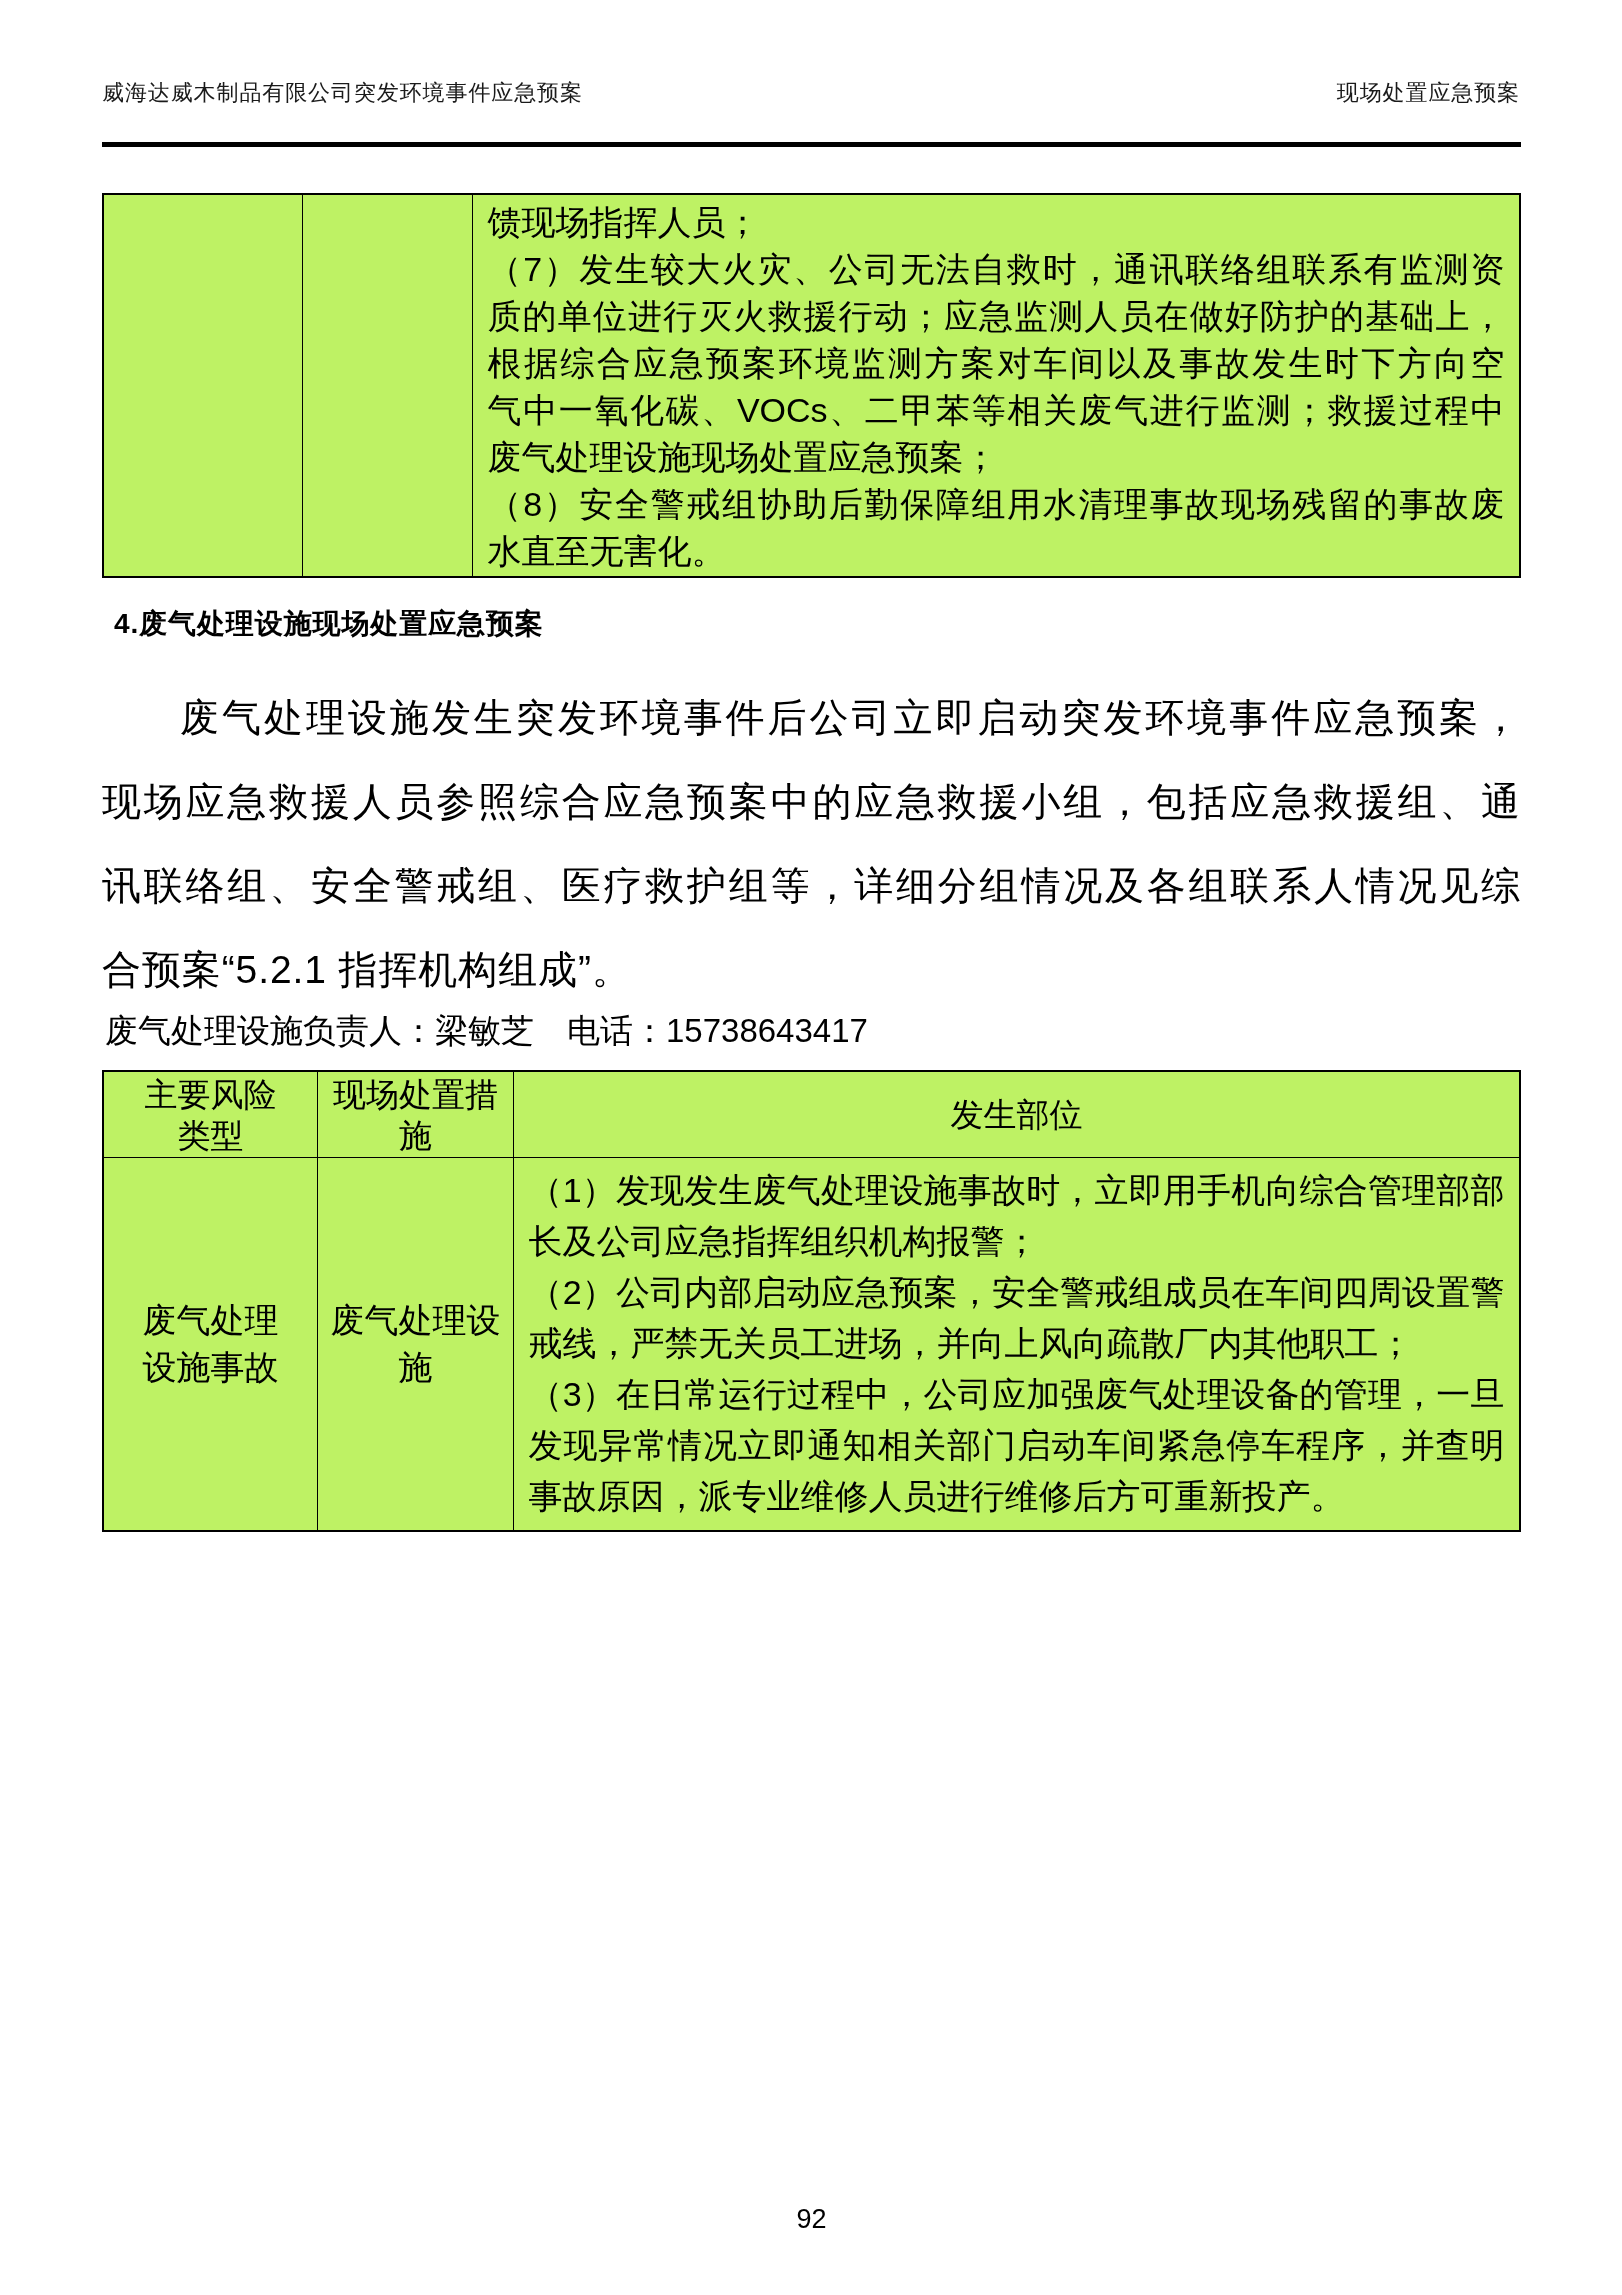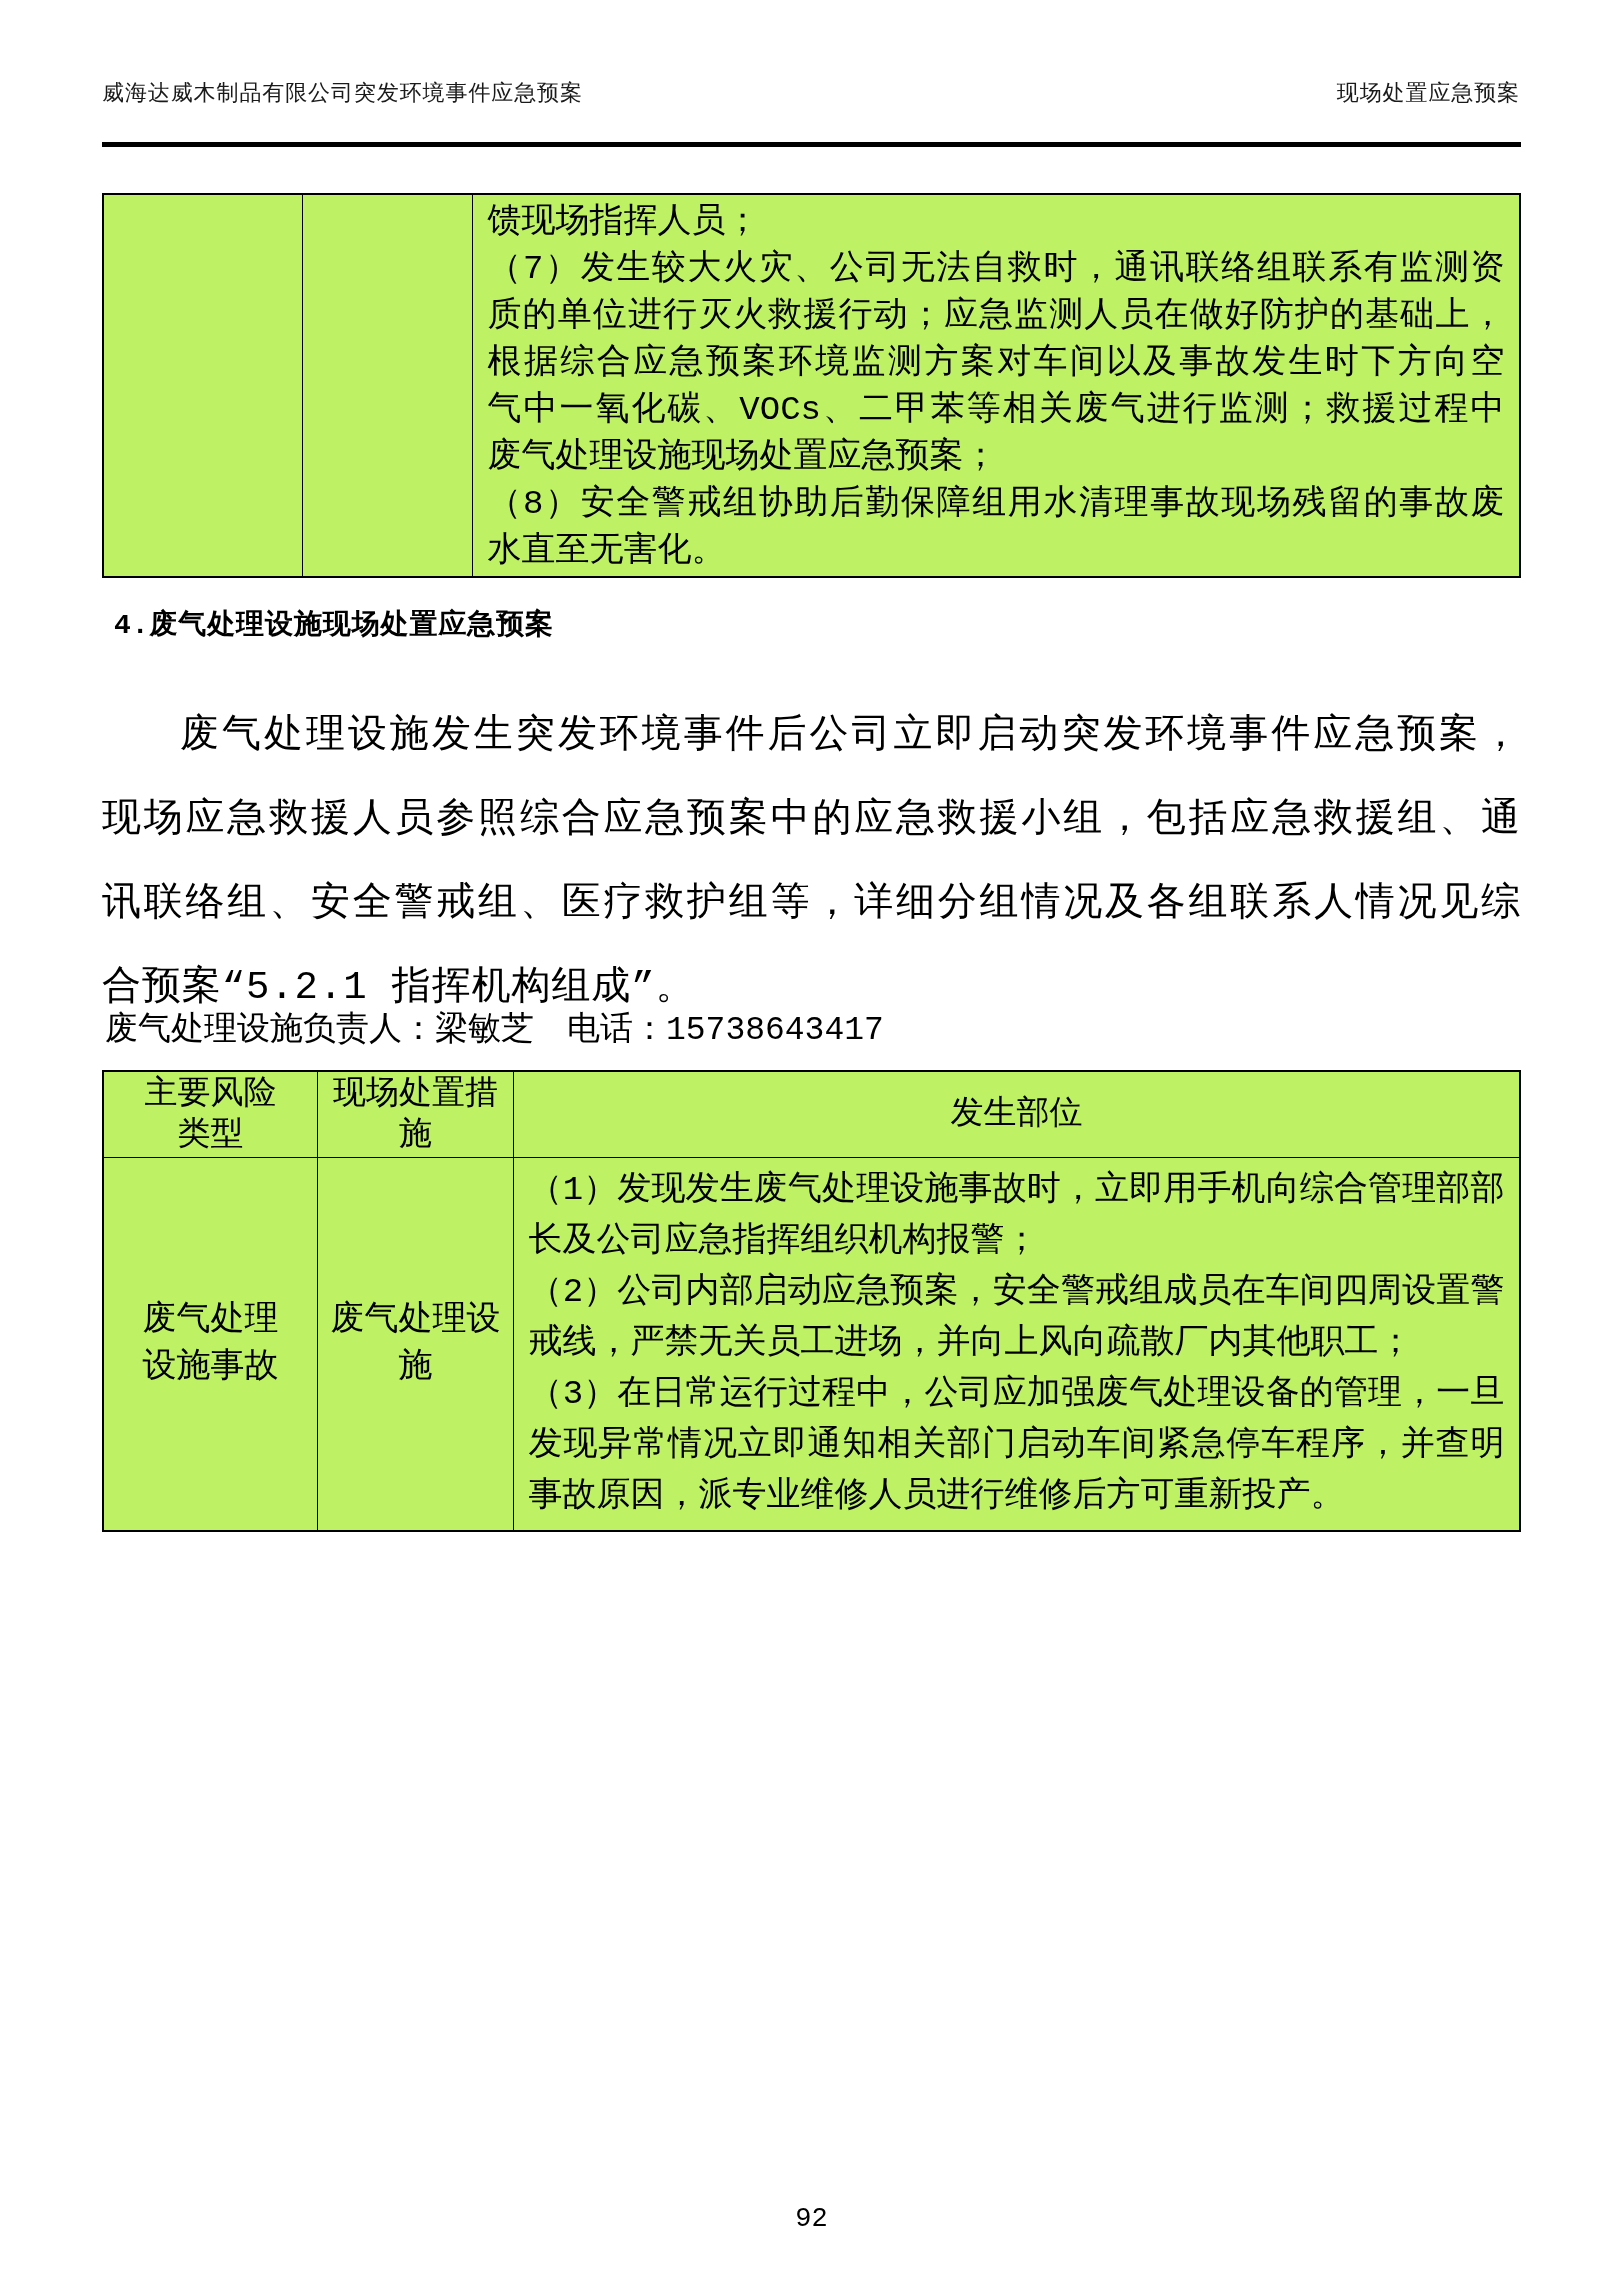--- a/index.html
+++ b/index.html
@@ -1,21 +1,21 @@
 <!DOCTYPE html>
 <html style="font-size:14.5px"><head>
 <meta charset="utf-8">
 <style>
   * { margin:0; padding:0; box-sizing:border-box; }
   html,body { background:#ffffff; }
   #page {
     position:relative;
     width:1623px; height:2296px;
     background:#ffffff;
-    font-family:Liberation Mono, monospace;
+    font-family:Liberation Sans, sans-serif;
     color:#000000;
     overflow:hidden;
   }
   .abs { position:absolute; }
 
   
   #hdr-left  { left:102px; top:78px;  font-size:22px; letter-spacing:0.9px; color:#1a1a1a; }
   #hdr-right { right:103px; top:78px; font-size:22px; letter-spacing:0.9px; color:#1a1a1a; }
   #hdr-rule  { left:102px; top:142px; width:1419px; height:4.5px; background:#000; }
 
@@ -34,21 +34,21 @@
   #table1 {
     left:102px; top:193px; width:1419px; height:385px;
     grid-template-columns:198px 170px 1fr;
   }
   #t1-measures { padding:3.6px 14.5px 0 14.5px; font-size:34px; line-height:47px; }
 
   
   #sec-heading { left:114px; top:605px; font-size:28px; font-weight:bold; letter-spacing:0.9px; }
 
   
-  #paragraph { left:102px; top:694px; width:1419px; font-size:39px; }
+  #paragraph { left:102px; top:676px; width:1419px; font-size:39px; }
   #paragraph .pline { height:84px; line-height:84px; letter-spacing:0.9px; }
   #paragraph .pline.indent { text-indent:78px; }
 
   .just { text-align:justify; text-align-last:justify; }
 
   
   #contact { left:105px; top:1009px; font-size:33px; line-height:44px; }
   #contact .gap { display:inline-block; width:33px; }
 
   

